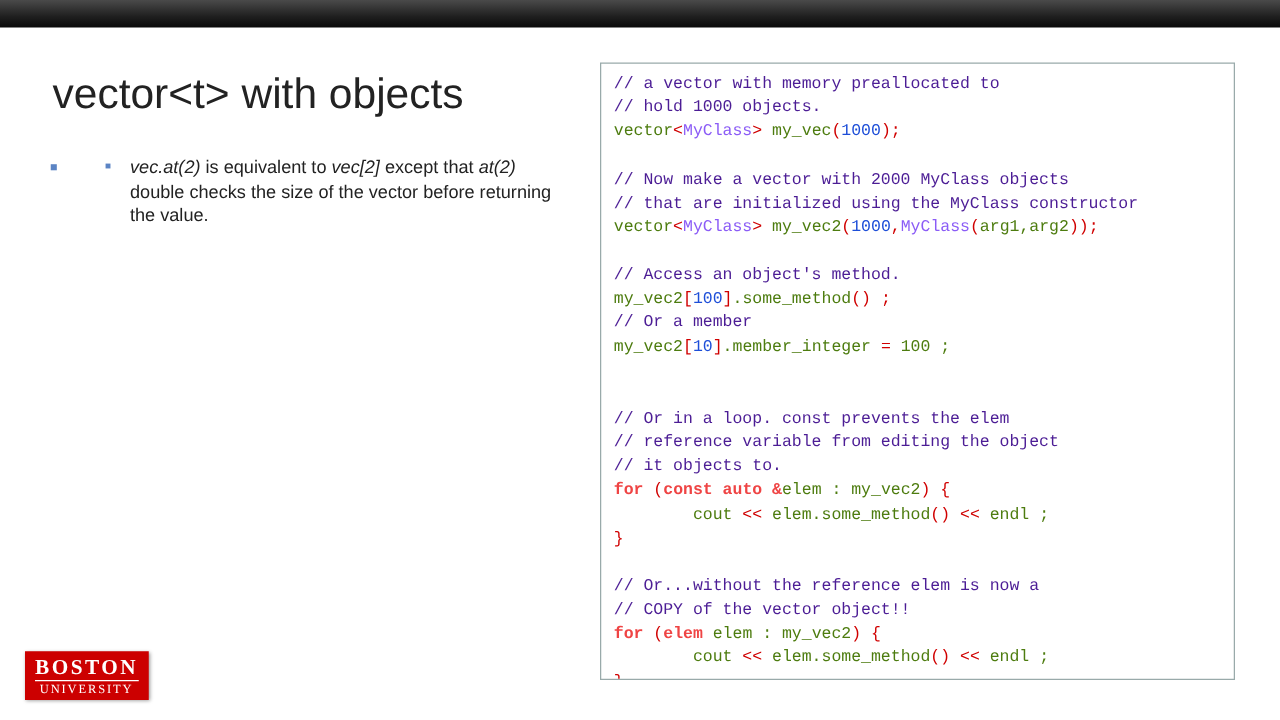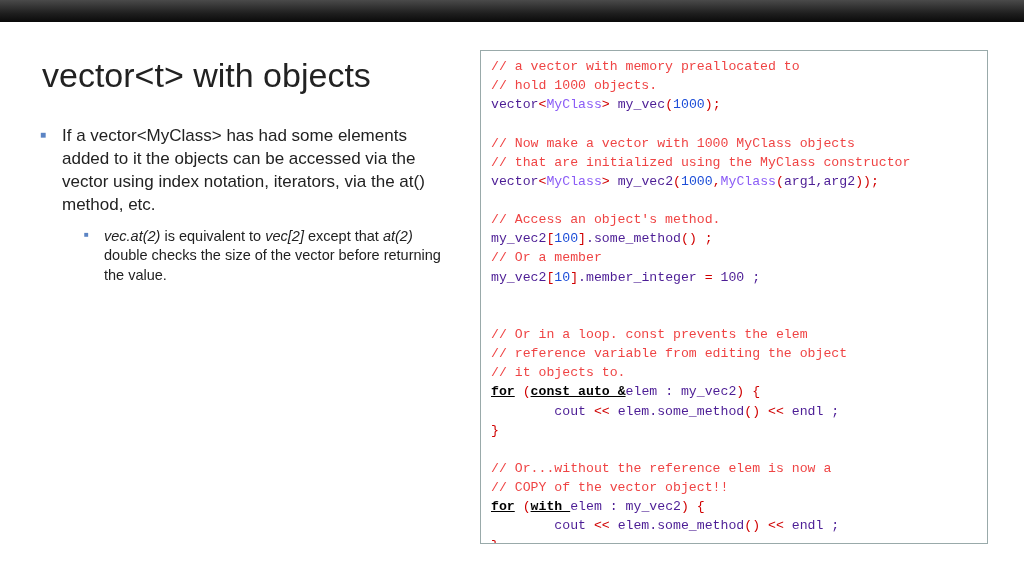--- a/index.html
+++ b/index.html
@@ -33,79 +33,82 @@
     border: 1px solid #9aa; background: #fff;
     padding: 6px 10px;
     font-family: "Courier New", monospace;
     font-size: 13.2px;
     line-height: 1.45;
     white-space: pre;
     color: #333;
     height: 100%;
     overflow: hidden;
   }
-  .c-comment { color: #ef4444; }
+  .c-comment { color: #4c1d95; }
   .c-red     { color: #d00000; }
   .c-type    { color: #8b5cf6; }
-  .c-blue    { color: #000000; font-weight: bold; text-decoration: underline; }
+  .c-blue    { color: #ef4444; font-weight: bold; }
   .c-num     { color: #1d4ed8; }
-  .c-plain   { color: #4c1d95; }
+  .c-plain   { color: #4d7c0f; }
   .bu-logo {
     position: absolute; left: 20px; bottom: 16px;
     background: #c00; color: #fff; font-family: "Times New Roman", serif;
     padding: 4px 8px 3px 8px; line-height: 1; text-align: center;
     box-shadow: 1px 1px 3px rgba(0,0,0,0.4);
   }
   .bu-logo .l1 { font-size: 17px; letter-spacing: 2px; font-weight: 600; }
   .bu-logo .l2 { font-size: 10px; letter-spacing: 1.5px; border-top: 1px solid #fff; margin-top: 2px; padding-top: 2px; }
 </style>
 </head>
 <body>
 
 <div class="topbar"></div>
 
 <div class="slide">
   <div class="columns">
     <div class="left-col">
       <h1 class="title">vector&lt;t&gt; with objects</h1>
       <ul class="bullets">
         <li>
-          <span>If a vector&lt;MyClass&gt; has had some elements added to it the objects can be accessed via the vector using index notation, iterators, via the at() method, etc.</span>
           <ul class="sub">
             <li>
               <span class="ital">vec.at(2)</span><span> is equivalent to </span><span class="ital">vec[2]</span><span> except that </span><span class="ital">at(2)</span><span> double checks the size of the vector before returning the value.</span>
             </li>
           </ul>
         </li>
       </ul>
     </div>
 
     <div class="right-col">
 <div class="codebox"><span class="c-comment">// a vector with memory preallocated to</span>
 <span class="c-comment">// hold 1000 objects.</span>
 <span class="c-plain">vector</span><span class="c-red">&lt;</span><span class="c-type">MyClass</span><span class="c-red">&gt;</span><span> </span><span class="c-plain">my_vec</span><span class="c-red">(</span><span class="c-num">1000</span><span class="c-red">)</span><span class="c-red">;</span>
 
-<span class="c-comment">// Now make a vector with 1000 MyClass objects</span>
+<span class="c-comment">// Now make a vector with 2000 MyClass objects</span>
 <span class="c-comment">// that are initialized using the MyClass constructor</span>
 <span class="c-plain">vector</span><span class="c-red">&lt;</span><span class="c-type">MyClass</span><span class="c-red">&gt;</span><span> </span><span class="c-plain">my_vec2</span><span class="c-red">(</span><span class="c-num">1000</span><span class="c-red">,</span><span class="c-type">MyClass</span><span class="c-red">(</span><span class="c-plain">arg1,arg2</span><span class="c-red">)</span><span class="c-red">)</span><span class="c-red">;</span>
 
 <span class="c-comment">// Access an object's method.</span>
 <span class="c-plain">my_vec2</span><span class="c-red">[</span><span class="c-num">100</span><span class="c-red">]</span><span class="c-plain">.some_method</span><span class="c-red">() ;</span>
 <span class="c-comment">// Or a member</span>
 <span class="c-plain">my_vec2</span><span class="c-red">[</span><span class="c-num">10</span><span class="c-red">]</span><span class="c-plain">.member_integer </span><span class="c-red">=</span><span class="c-plain"> 100 ;</span>
 
 
 <span class="c-comment">// Or in a loop. const prevents the elem</span>
 <span class="c-comment">// reference variable from editing the object</span>
 <span class="c-comment">// it objects to.</span>
 <span class="c-blue">for</span> <span class="c-red">(</span><span class="c-blue">const auto &amp;</span><span class="c-plain">elem : my_vec2</span><span class="c-red">) {</span>
 <span>        </span><span class="c-plain">cout </span><span class="c-red">&lt;&lt;</span><span class="c-plain"> elem.some_method</span><span class="c-red">()</span> <span class="c-red">&lt;&lt;</span><span class="c-plain"> endl ;</span>
 <span class="c-red">}</span>
 
 <span class="c-comment">// Or...without the reference elem is now a</span>
 <span class="c-comment">// COPY of the vector object!!</span>
-<span class="c-blue">for</span> <span class="c-red">(</span><span class="c-blue">with </span><span class="c-plain">elem : my_vec2</span><span class="c-red">) {</span>
+<span class="c-blue">for</span> <span class="c-red">(</span><span class="c-blue">elem </span><span class="c-plain">elem : my_vec2</span><span class="c-red">) {</span>
 <span>        </span><span class="c-plain">cout </span><span class="c-red">&lt;&lt;</span><span class="c-plain"> elem.some_method</span><span class="c-red">()</span> <span class="c-red">&lt;&lt;</span><span class="c-plain"> endl ;</span>
 <span class="c-red">}</span></div>
     </div>
   </div>
 
+  <div class="bu-logo">
+    <div class="l1">BOSTON</div>
+    <div class="l2">UNIVERSITY</div>
+  </div>
 </div>
 
 </body></html>

